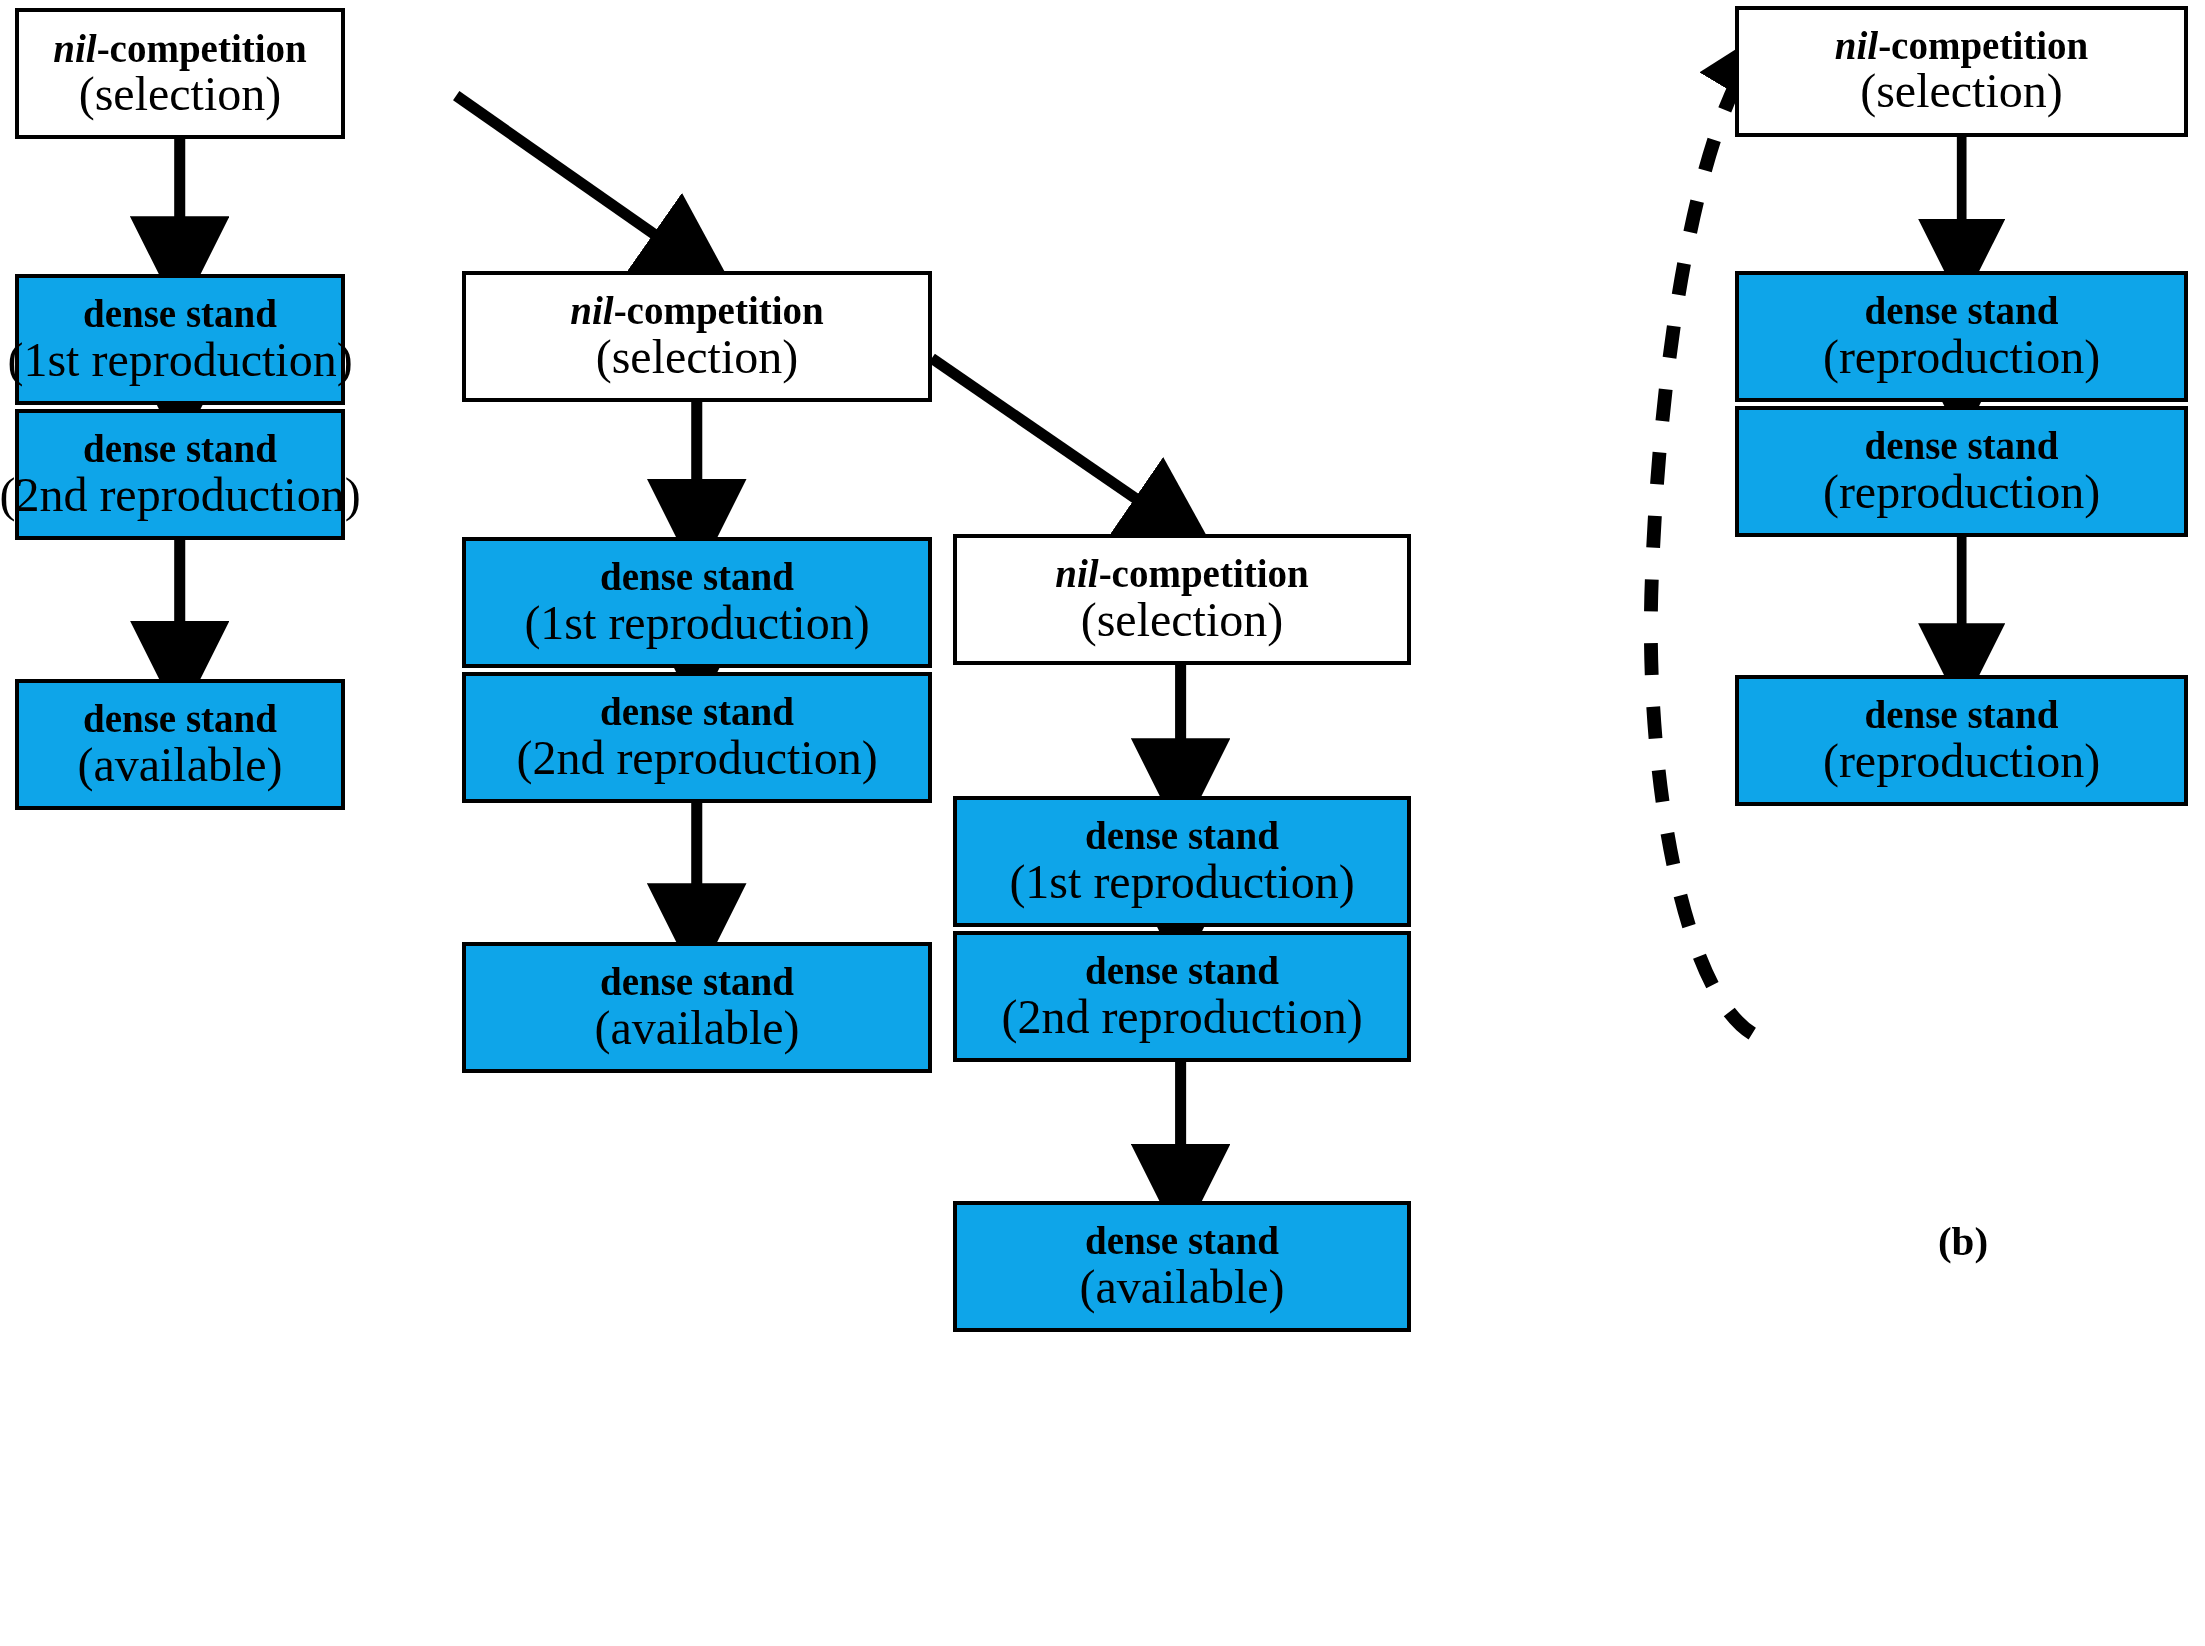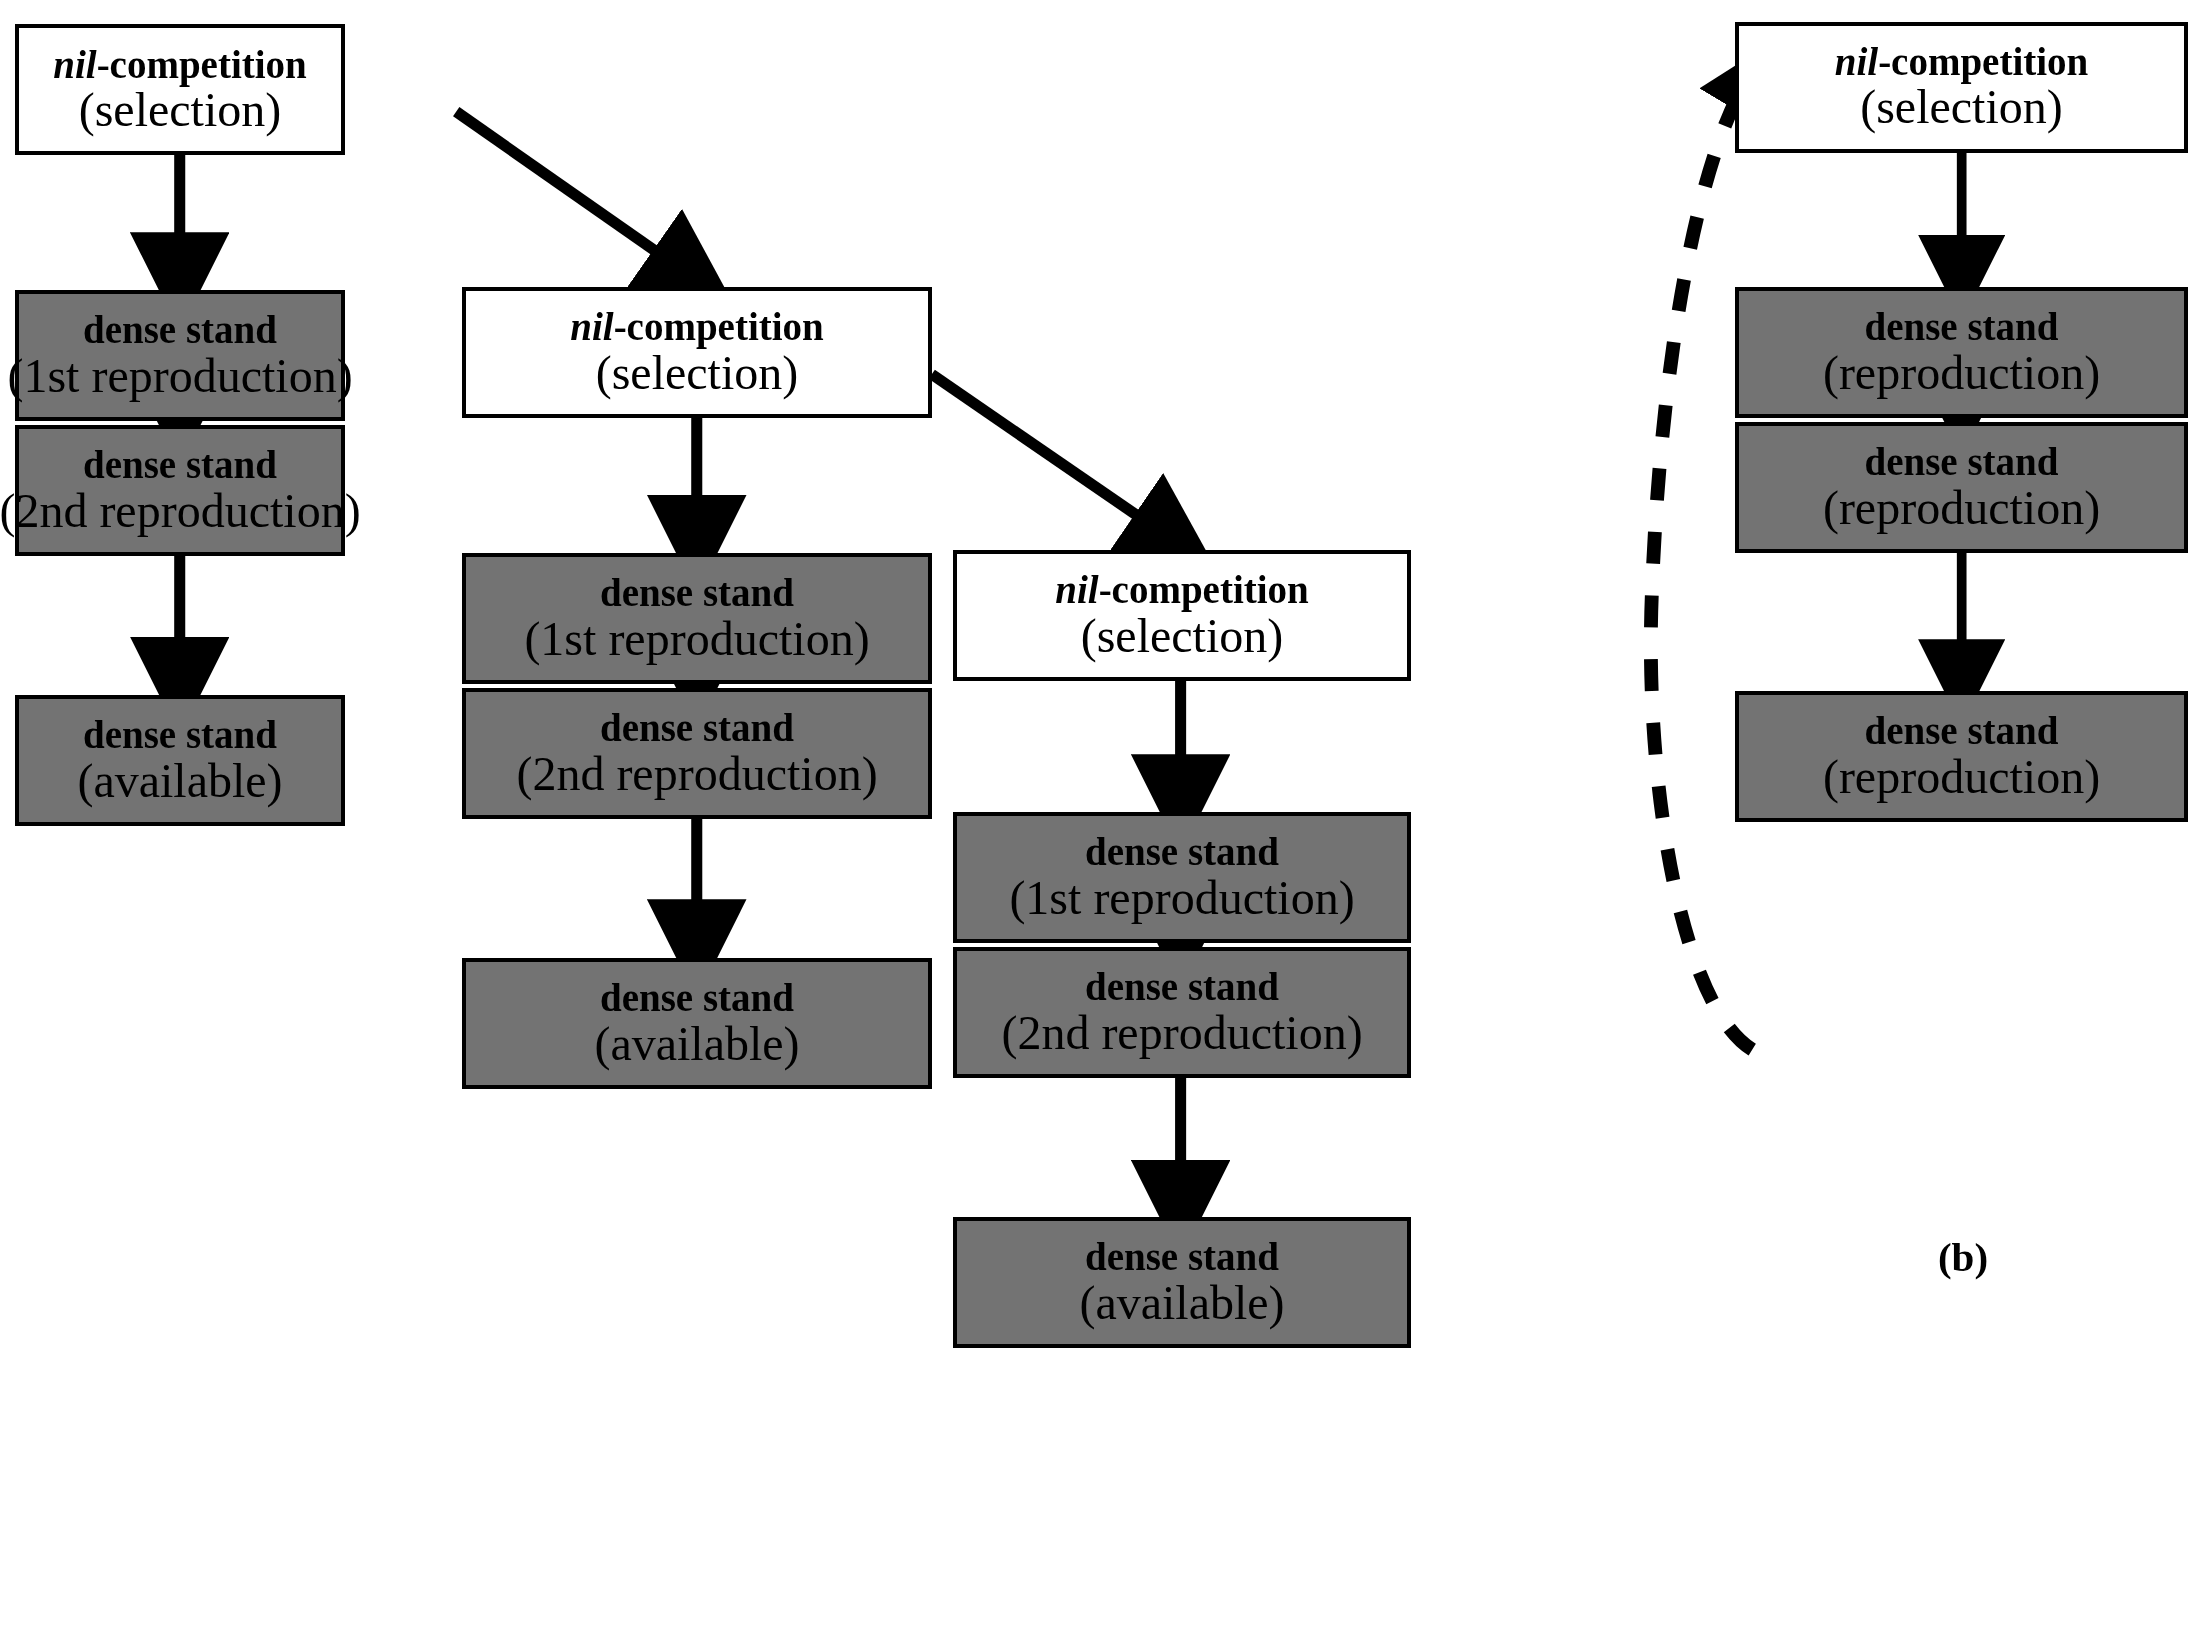--- a/index.html
+++ b/index.html
@@ -4,36 +4,35 @@
 <title>nil-competition diagram</title>
 <style>
   html,body{margin:0;padding:0;background:#ffffff;}
   #root{
     position:relative;
     width:2205px;
     height:1467px;
     background:#ffffff;
     font-family:"Liberation Serif", "DejaVu Serif", serif;
     overflow:hidden;
-    margin-top:16px;
   }
   .node{
     position:absolute;
     box-sizing:border-box;
     border:4.8px solid #000000;
     background:#ffffff;
     display:flex;
     flex-direction:column;
     align-items:center;
     justify-content:center;
     text-align:center;
     line-height:1.02;
     color:#000000;
   }
-  .node.shaded{ background:#737373; }
+  .node.shaded{ background:#0ea5e9; }
   .node .l1{
     font-weight:700;
     font-size:39px;
     white-space:nowrap;
   }
   .node .l1 em{ font-style:italic; font-weight:700; }
   .node .l2{
     font-weight:400;
     font-size:48px;
     white-space:nowrap;

